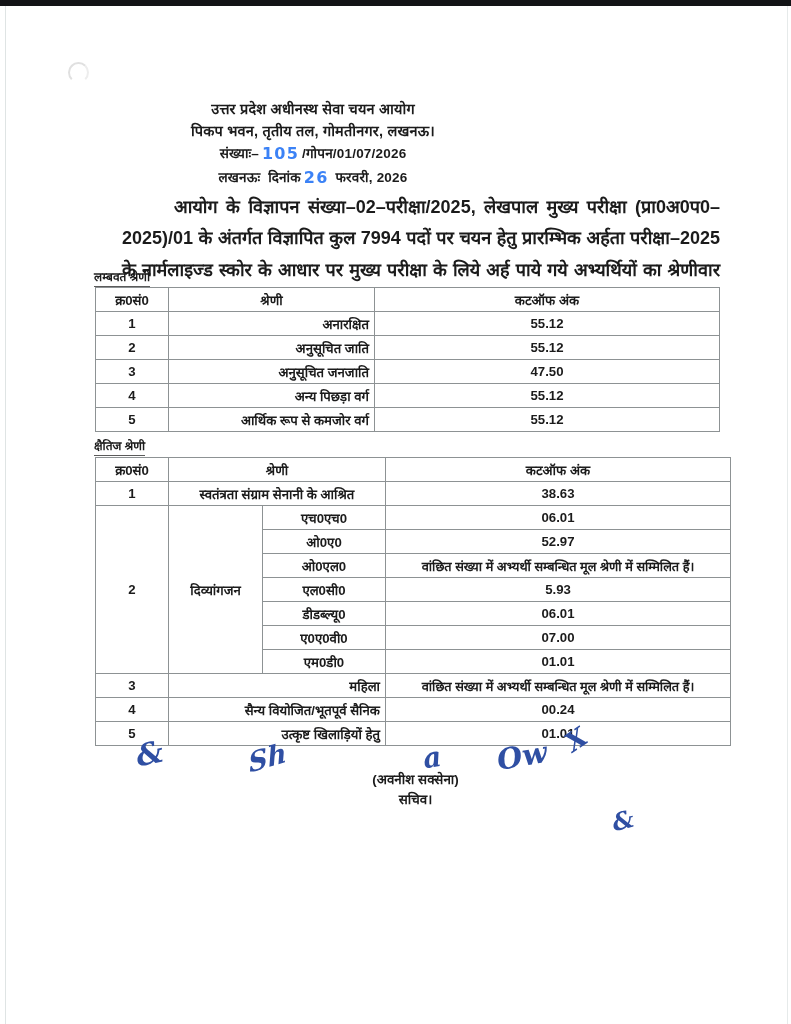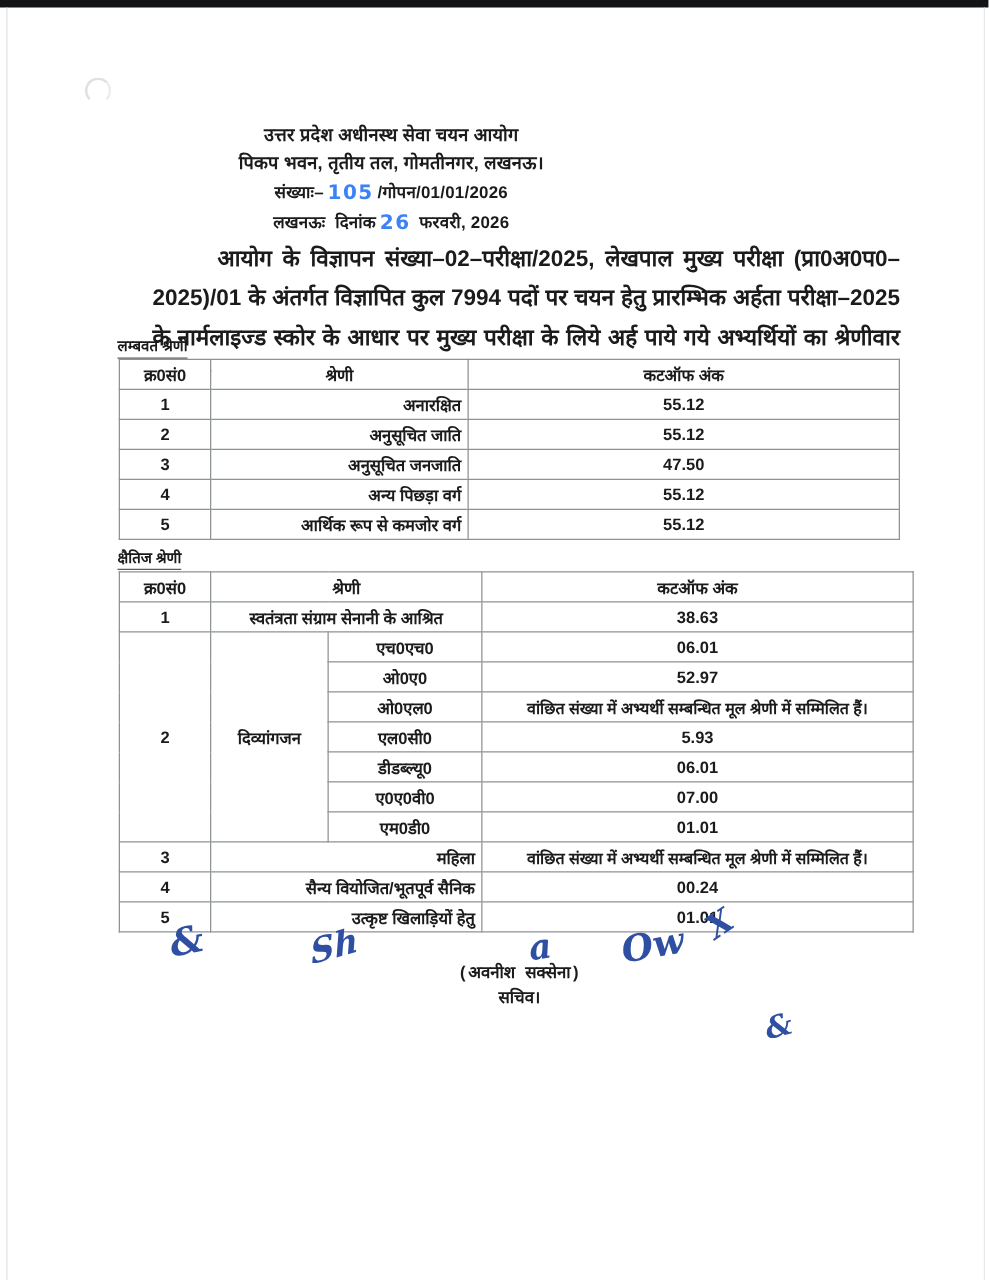--- a/index.html
+++ b/index.html
@@ -147,38 +147,37 @@
   .signatory {
     position: absolute;
     left: 0; top: 770px;
     width: 791px;
     text-align: center;
     font-size: 13.4px;
     font-weight: bold;
     line-height: 1.5;
     padding-left: 40px;
     box-sizing: border-box;
-    font-family: Liberation Mono, monospace;
   }
 </style>
 </head>
 <body>
 
 <div class="page">
 
   <div class="scan-top-band"></div>
   <div class="scan-edge-left"></div>
   <div class="scan-edge-right"></div>
   <div class="punch-hole"></div>
 
   <div class="header">
     <div class="line">उत्तर प्रदेश अधीनस्थ सेवा चयन आयोग</div>
     <div class="line">पिकप भवन, तृतीय तल, गोमतीनगर, लखनऊ।</div>
     <div class="line thin">
-      <span>संख्याः–</span><span class="hw">105</span><span>/गोपन/01/01/2026</span>
+      <span>संख्याः–</span><span class="hw">105</span><span>/गोपन/01/07/2026</span>
     </div>
     <div class="line thin">
       <span>लखनऊः</span>&nbsp;&nbsp;<span>दिनांक</span><span class="hw">26</span>&nbsp;<span>फरवरी, 2026</span>
     </div>
   </div>
 
   <div class="para">आयोग के विज्ञापन संख्या–02–परीक्षा/2025, लेखपाल मुख्य परीक्षा (प्रा0अ0प0–2025)/01 के अंतर्गत विज्ञापित कुल 7994 पदों पर चयन हेतु प्रारम्भिक अर्हता परीक्षा–2025 के नार्मलाइज्ड स्कोर के आधार पर मुख्य परीक्षा के लिये अर्ह पाये गये अभ्यर्थियों का श्रेणीवार कट ऑफ अंक–</div>
 
   <div class="sec-head" id="sec-head-1">लम्बवत श्रेणी</div>
 

